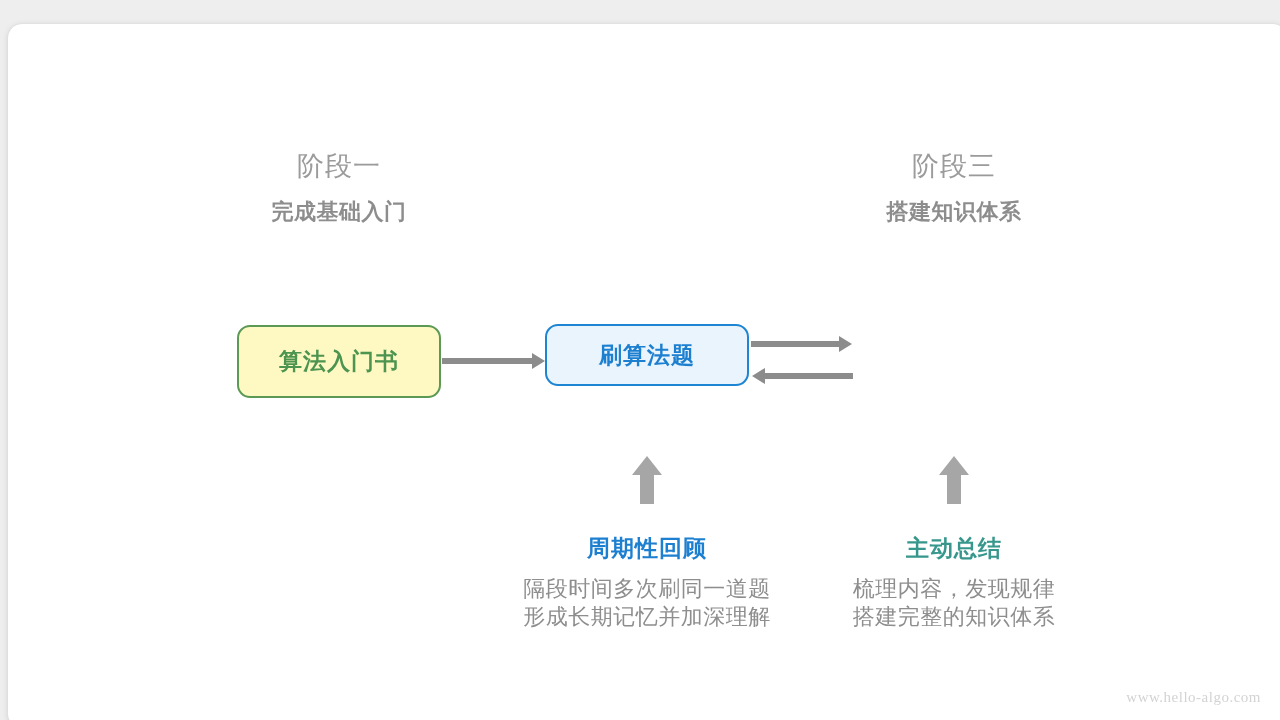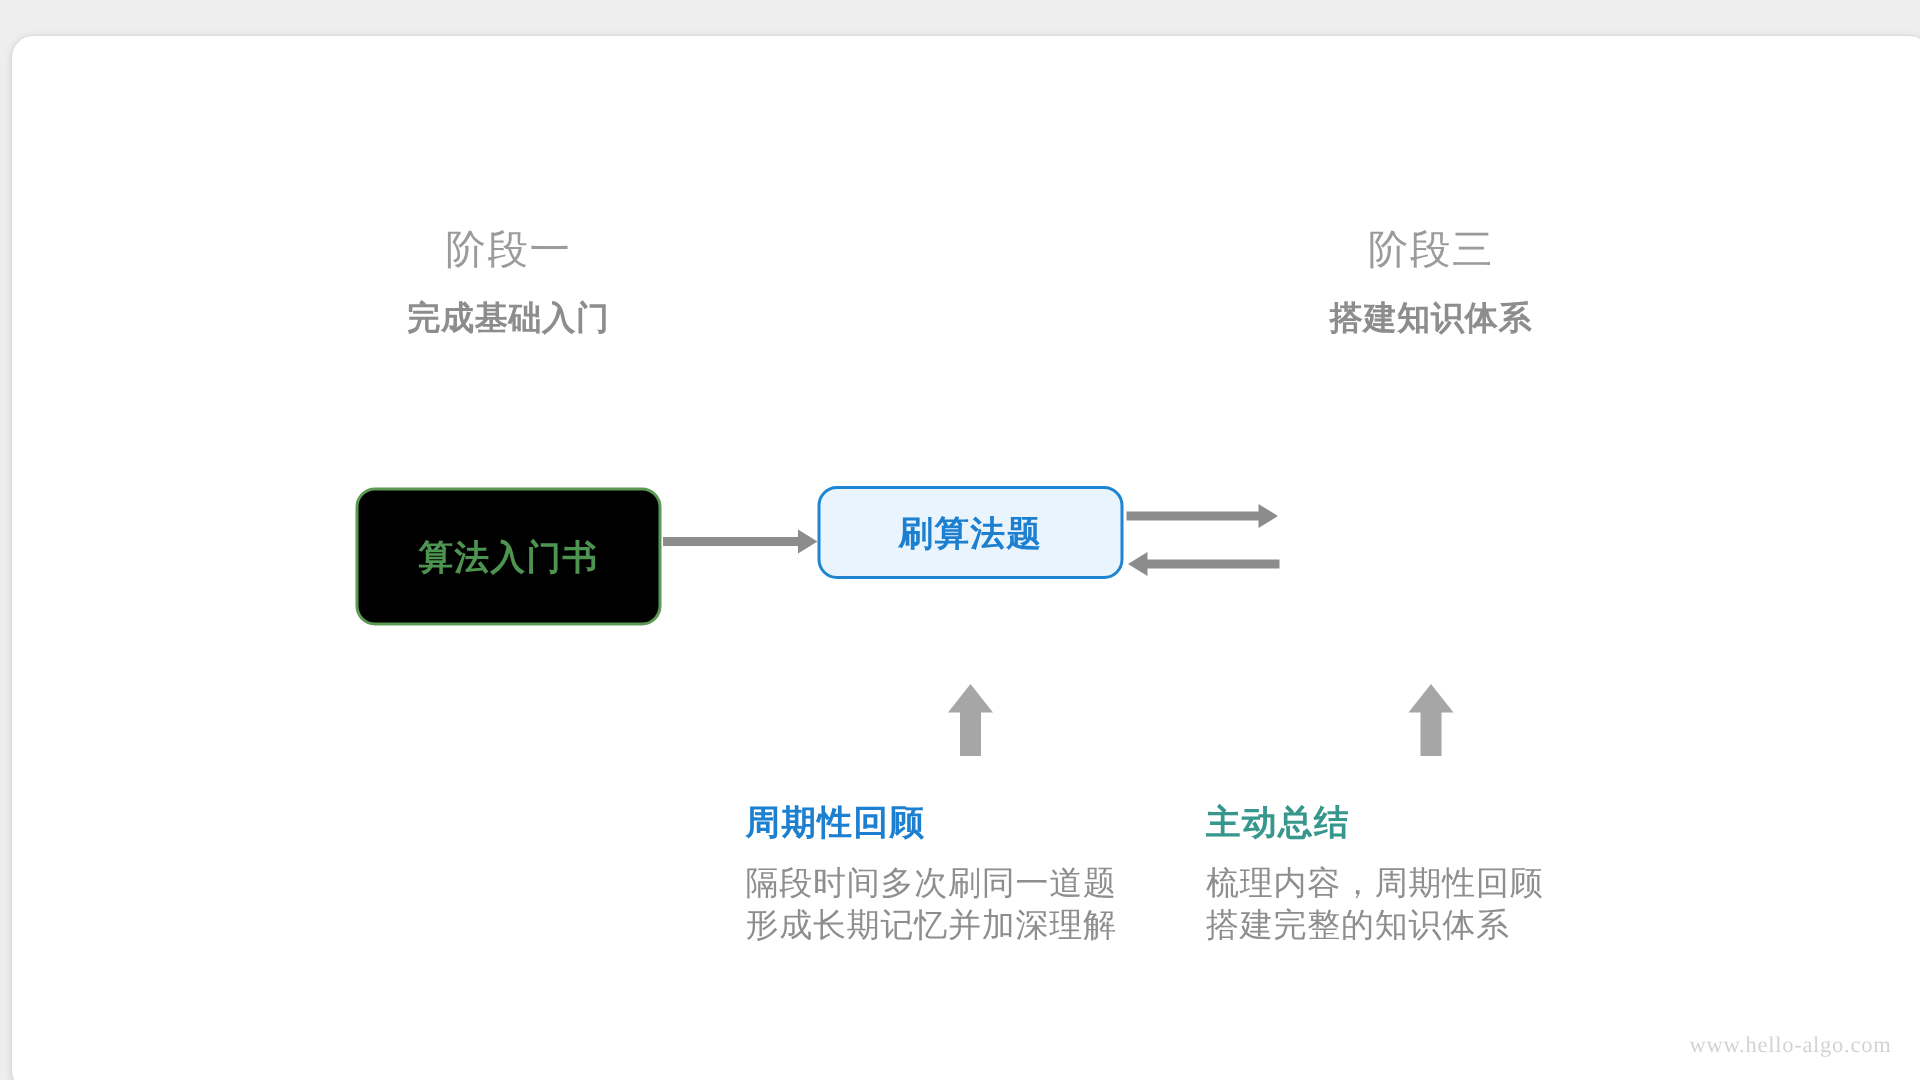--- a/index.html
+++ b/index.html
@@ -64,22 +64,22 @@
     align-items: center;
     justify-content: center;
     font-weight: bold;
     letter-spacing: 1px;
     text-align: center;
   }
   #node-book {
     left: 229px;
     top: 301px;
     width: 204px;
-    height: 92px;
-    background: #000000;
+    height: 73px;
+    background: #fef9c3;
     border: 2px solid #5b9955;
     color: #4d9450;
     font-size: 23px;
   }
   #node-practice {
     left: 537px;
     top: 300px;
     width: 204px;
     height: 62px;
     background: #e9f4fd;
@@ -151,21 +151,21 @@
     border-right: 15px solid transparent;
     border-bottom: 19px solid #a6a6a6;
   }
   #up-arrow-review  { left: 624px; top: 432px; }
   #up-arrow-summary { left: 931px; top: 432px; }
 
   
   .habit {
     position: absolute;
     width: 300px;
-    text-align: left;
+    text-align: center;
   }
   .habit-title {
     font-size: 23px;
     font-weight: bold;
     letter-spacing: 1px;
     line-height: 30px;
     white-space: nowrap;
   }
   .habit-desc {
     margin-top: 12px;
@@ -231,20 +231,20 @@
     <div class="habit-title">周期性回顾</div>
     <div class="habit-desc">
       <span class="line">隔段时间多次刷同一道题</span>
       <span class="line">形成长期记忆并加深理解</span>
     </div>
   </div>
 
   <div class="habit" id="habit-summary">
     <div class="habit-title">主动总结</div>
     <div class="habit-desc">
-      <span class="line">梳理内容，周期性回顾</span>
+      <span class="line">梳理内容，发现规律</span>
       <span class="line">搭建完整的知识体系</span>
     </div>
   </div>
 
   <div id="watermark">www.hello-algo.com</div>
 
 </div>
 
 </body></html>

